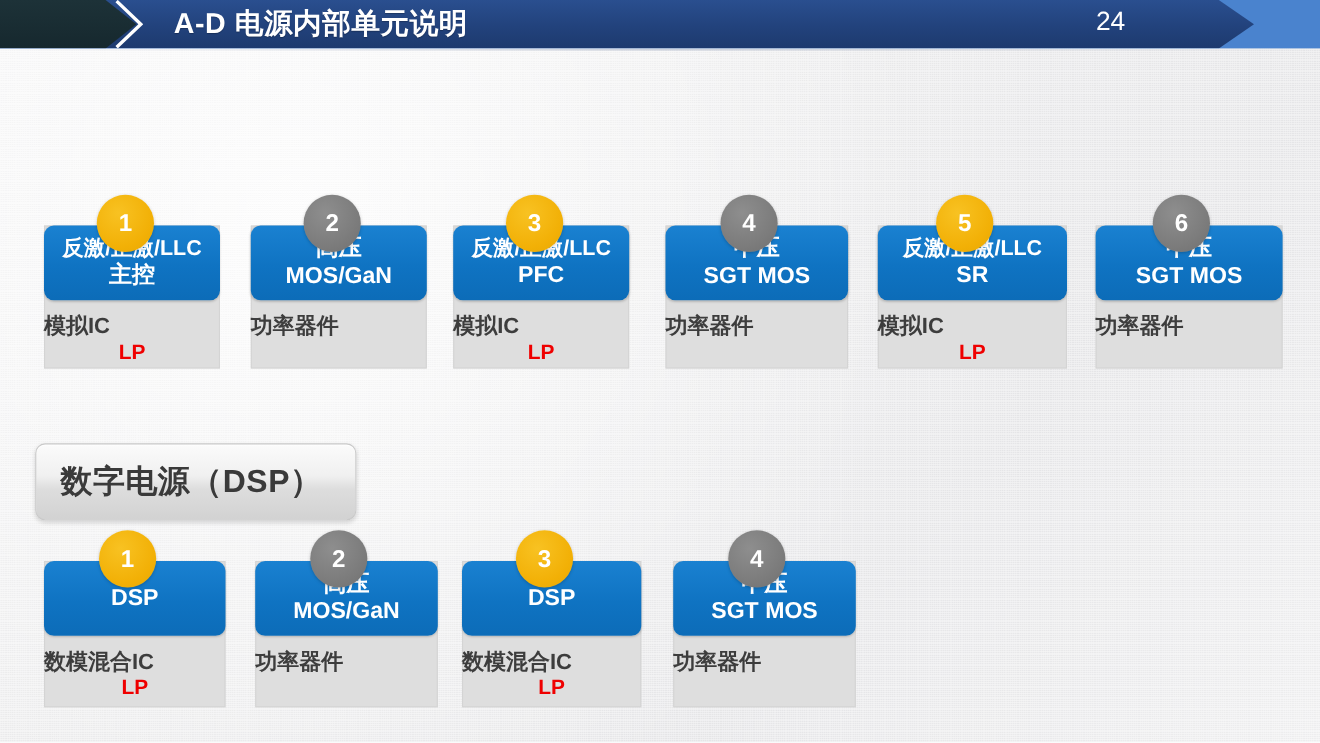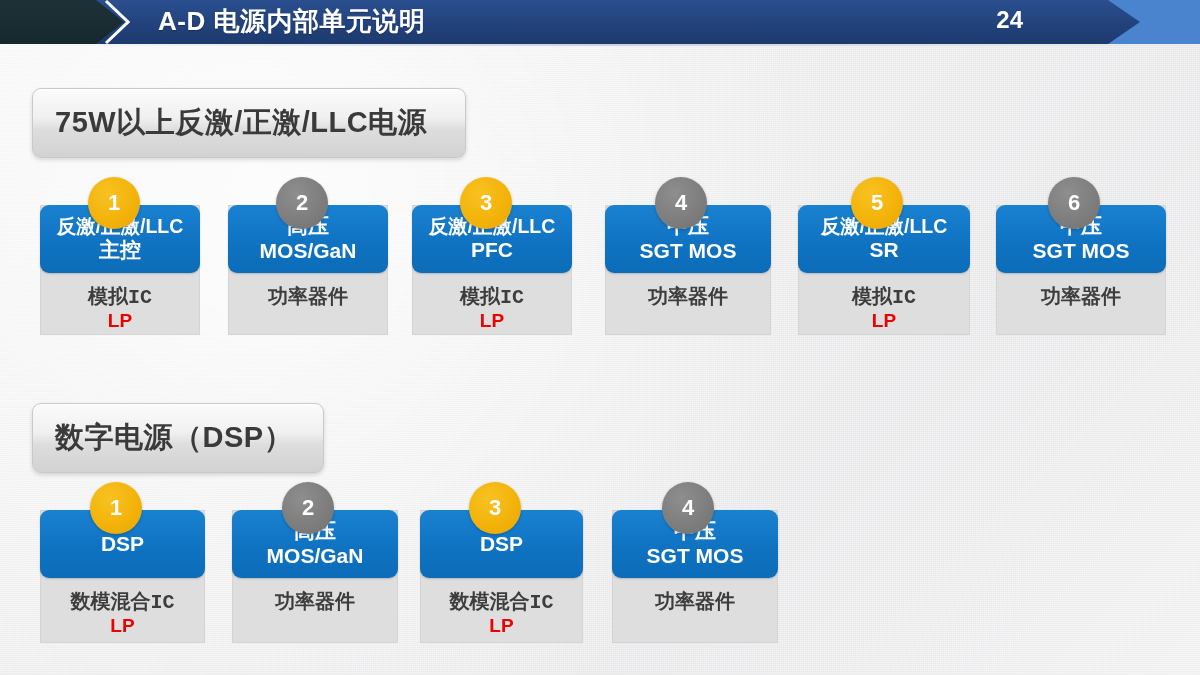--- a/index.html
+++ b/index.html
@@ -83,21 +83,21 @@
     color: #ffffff;
     letter-spacing: .5px;
     z-index: 4;
     text-shadow: 0 1px 1px rgba(0,0,0,.25);
     white-space: nowrap;
   }
   .hdr-pageno {
     position: absolute;
     right: 18px; top: 6px;
     font-size: 24px;
-    font-weight: bold;
+    font-weight: normal;
     color: #ffffff;
     z-index: 6;
   }
   .hdr-bottomline {
     position: absolute;
     left: 0; top: 44px;
     width: 1200px; height: 2px;
     background: linear-gradient(90deg, rgba(200,205,215,.0), rgba(170,180,200,.55), rgba(200,205,215,.0));
   }
 
@@ -176,27 +176,26 @@
     text-align: center;
   }
   .bluebox-line.l1 { font-size: 21px; }
   .bluebox-line.l2 { font-size: 21px; }
   .bluebox-line.narrow { font-size: 19.5px; }
 
   .item-sub {
     position: absolute;
     top: 0; left: 0;
     width: 100%;
-    text-align: center;
+    text-align: left;
     font-size: 20px;
     font-weight: bold;
     color: #3d3d3d;
     z-index: 3;
     white-space: nowrap;
-    font-family: Liberation Mono, monospace;
   }
   .item-tag {
     position: absolute;
     top: 0; left: 0;
     width: 100%;
     text-align: center;
     font-size: 19px;
     font-weight: bold;
     color: #ef0000;
     z-index: 3;
@@ -232,23 +231,20 @@
     <div class="hdr-part-label">Part</div>
     <svg class="hdr-chevron-line" viewBox="0 0 26 44">
       <polyline points="2,1 24,22 2,43" fill="none" stroke="#ffffff" stroke-width="3"></polyline>
     </svg>
     <div class="hdr-title">A-D 电源内部单元说明</div>
     <div class="hdr-pageno">24</div>
     <div class="hdr-bottomline"></div>
   </div>
 
 
-  <div id="sec1" class="sec-title">
-    <div class="sec-title-label">75W以上反激/正激/LLC电源</div>
-  </div>
 
   <div id="sec2" class="sec-title">
     <div class="sec-title-label">数字电源（DSP）</div>
   </div>
 
   <div id="items-layer">
       <div class="item" style="left: 40px; top: 177px; width: 160px; height: 160px;">
         <div class="item-graypanel" style="height: 130px;"></div>
         <div class="item-bluebox" style="height: 68px;">
           <div class="bluebox-line l1 narrow">反激/正激/LLC</div>

